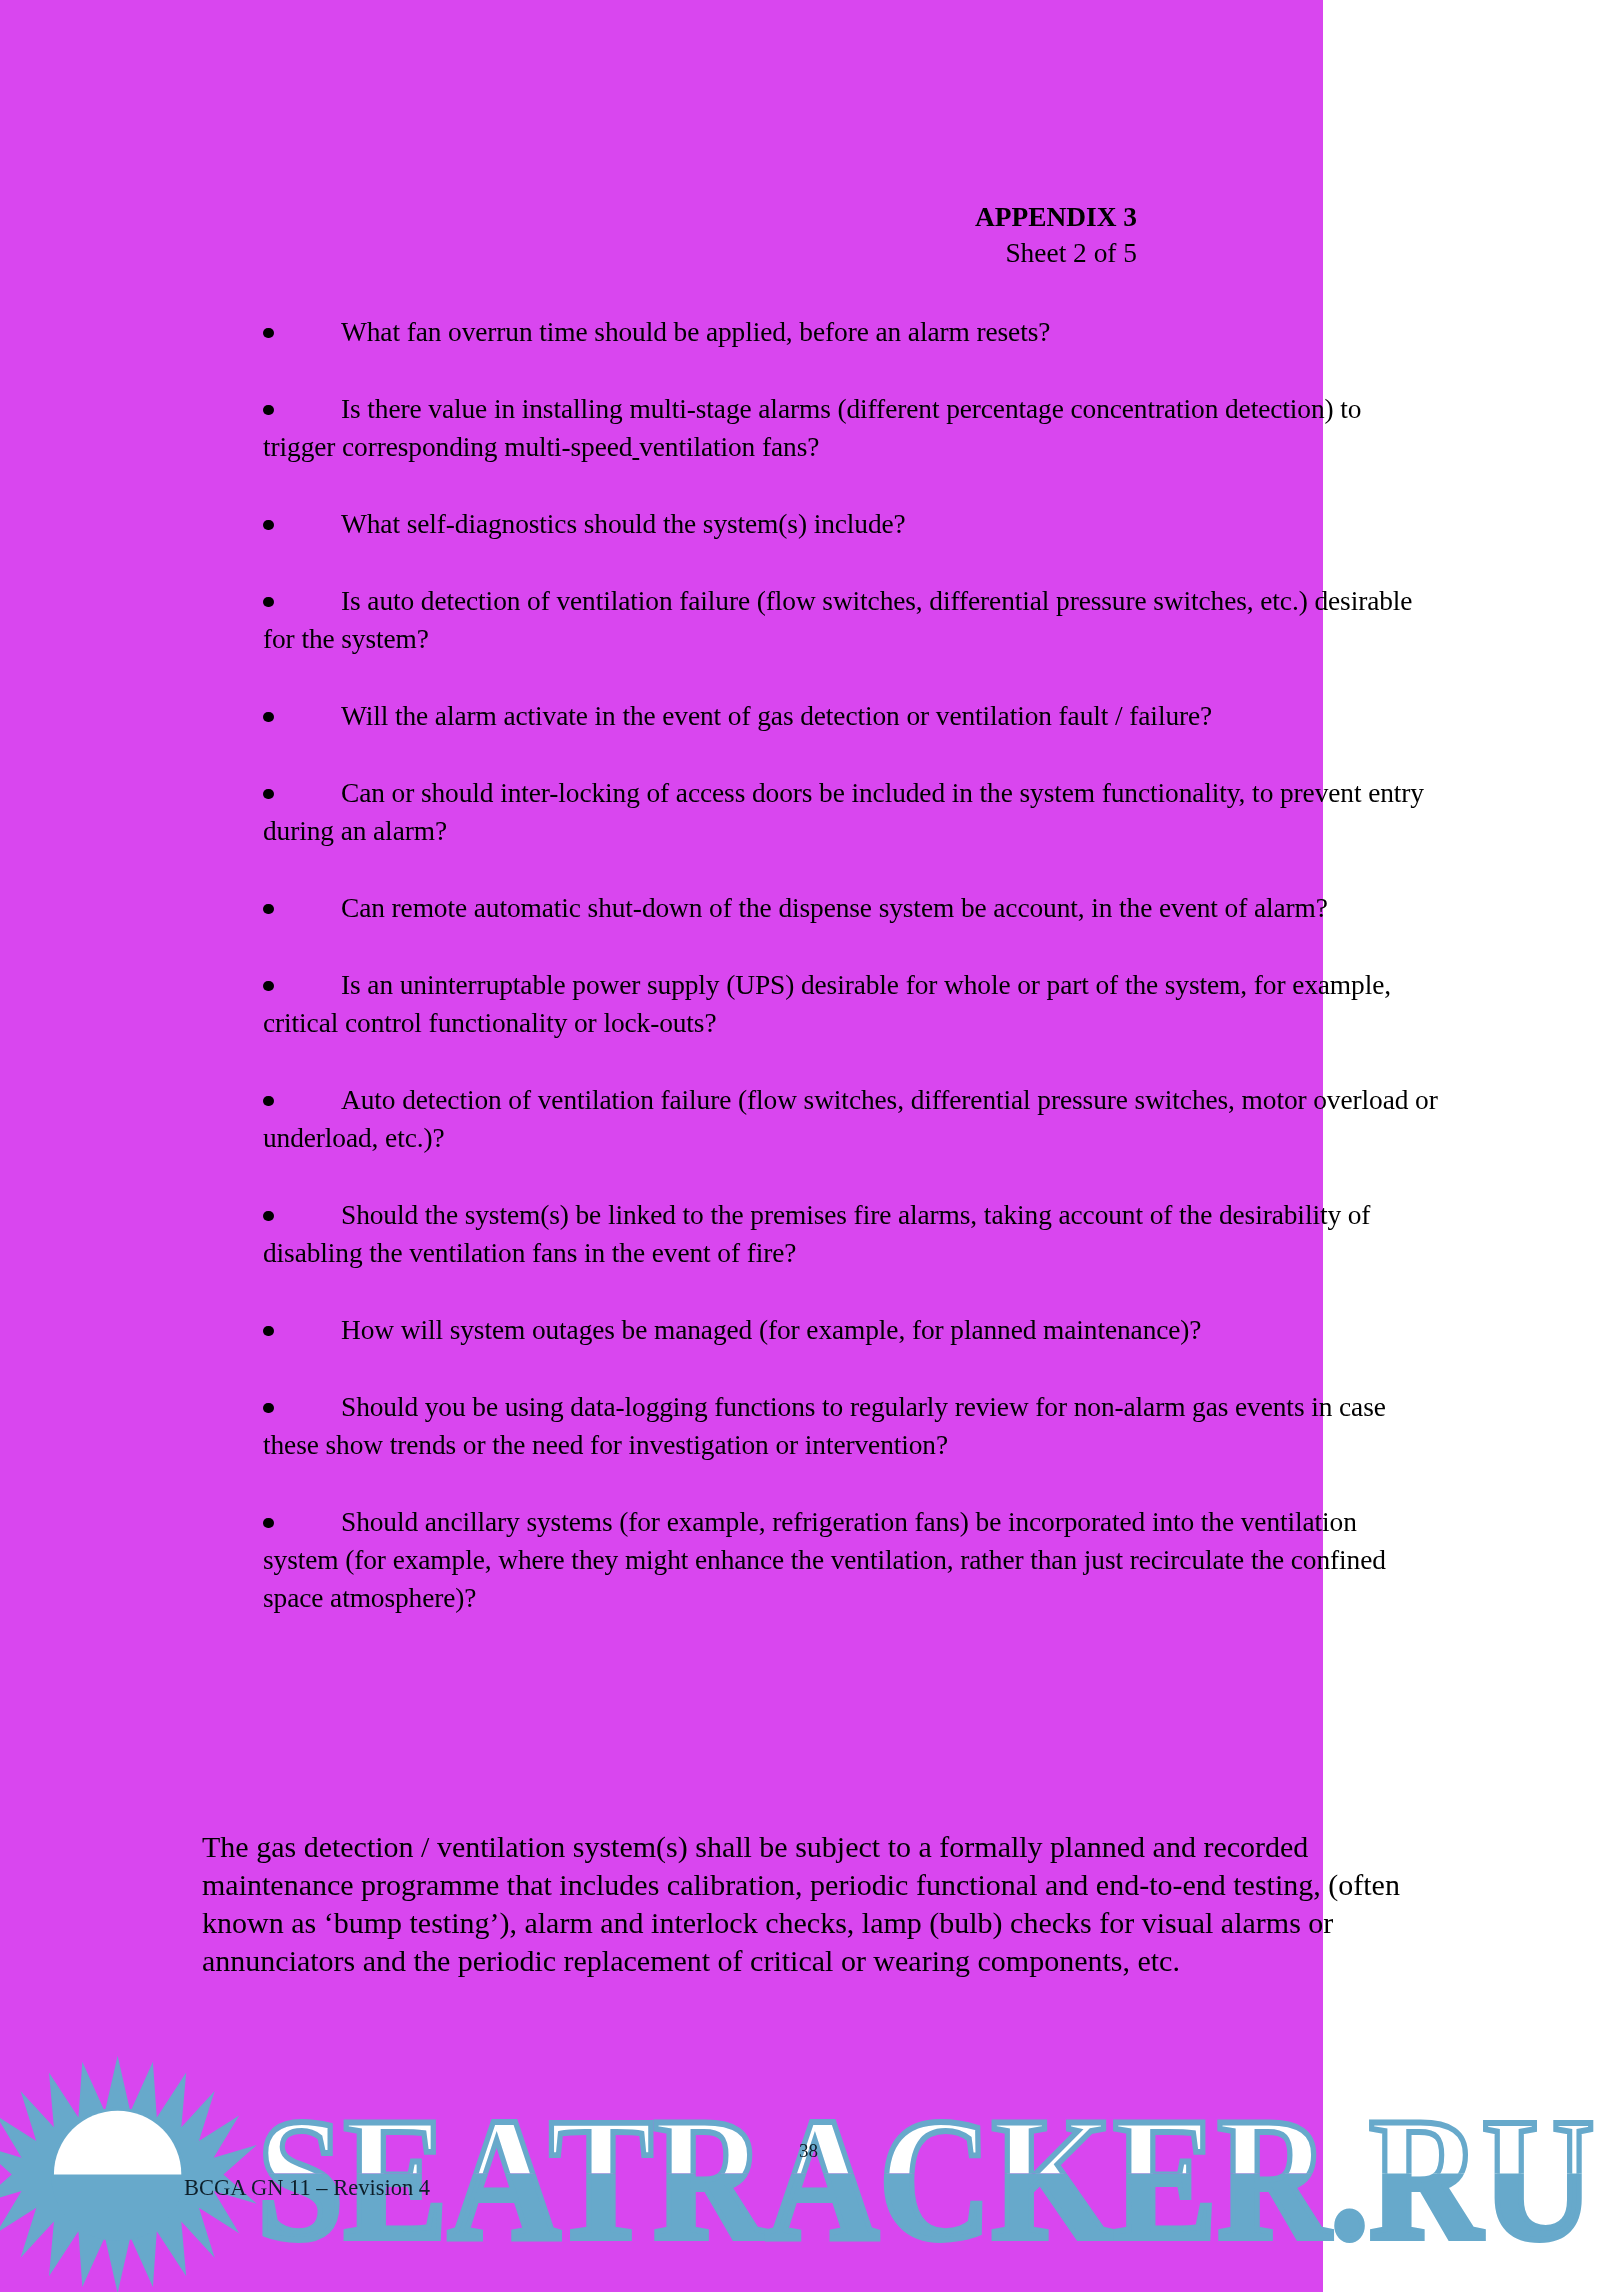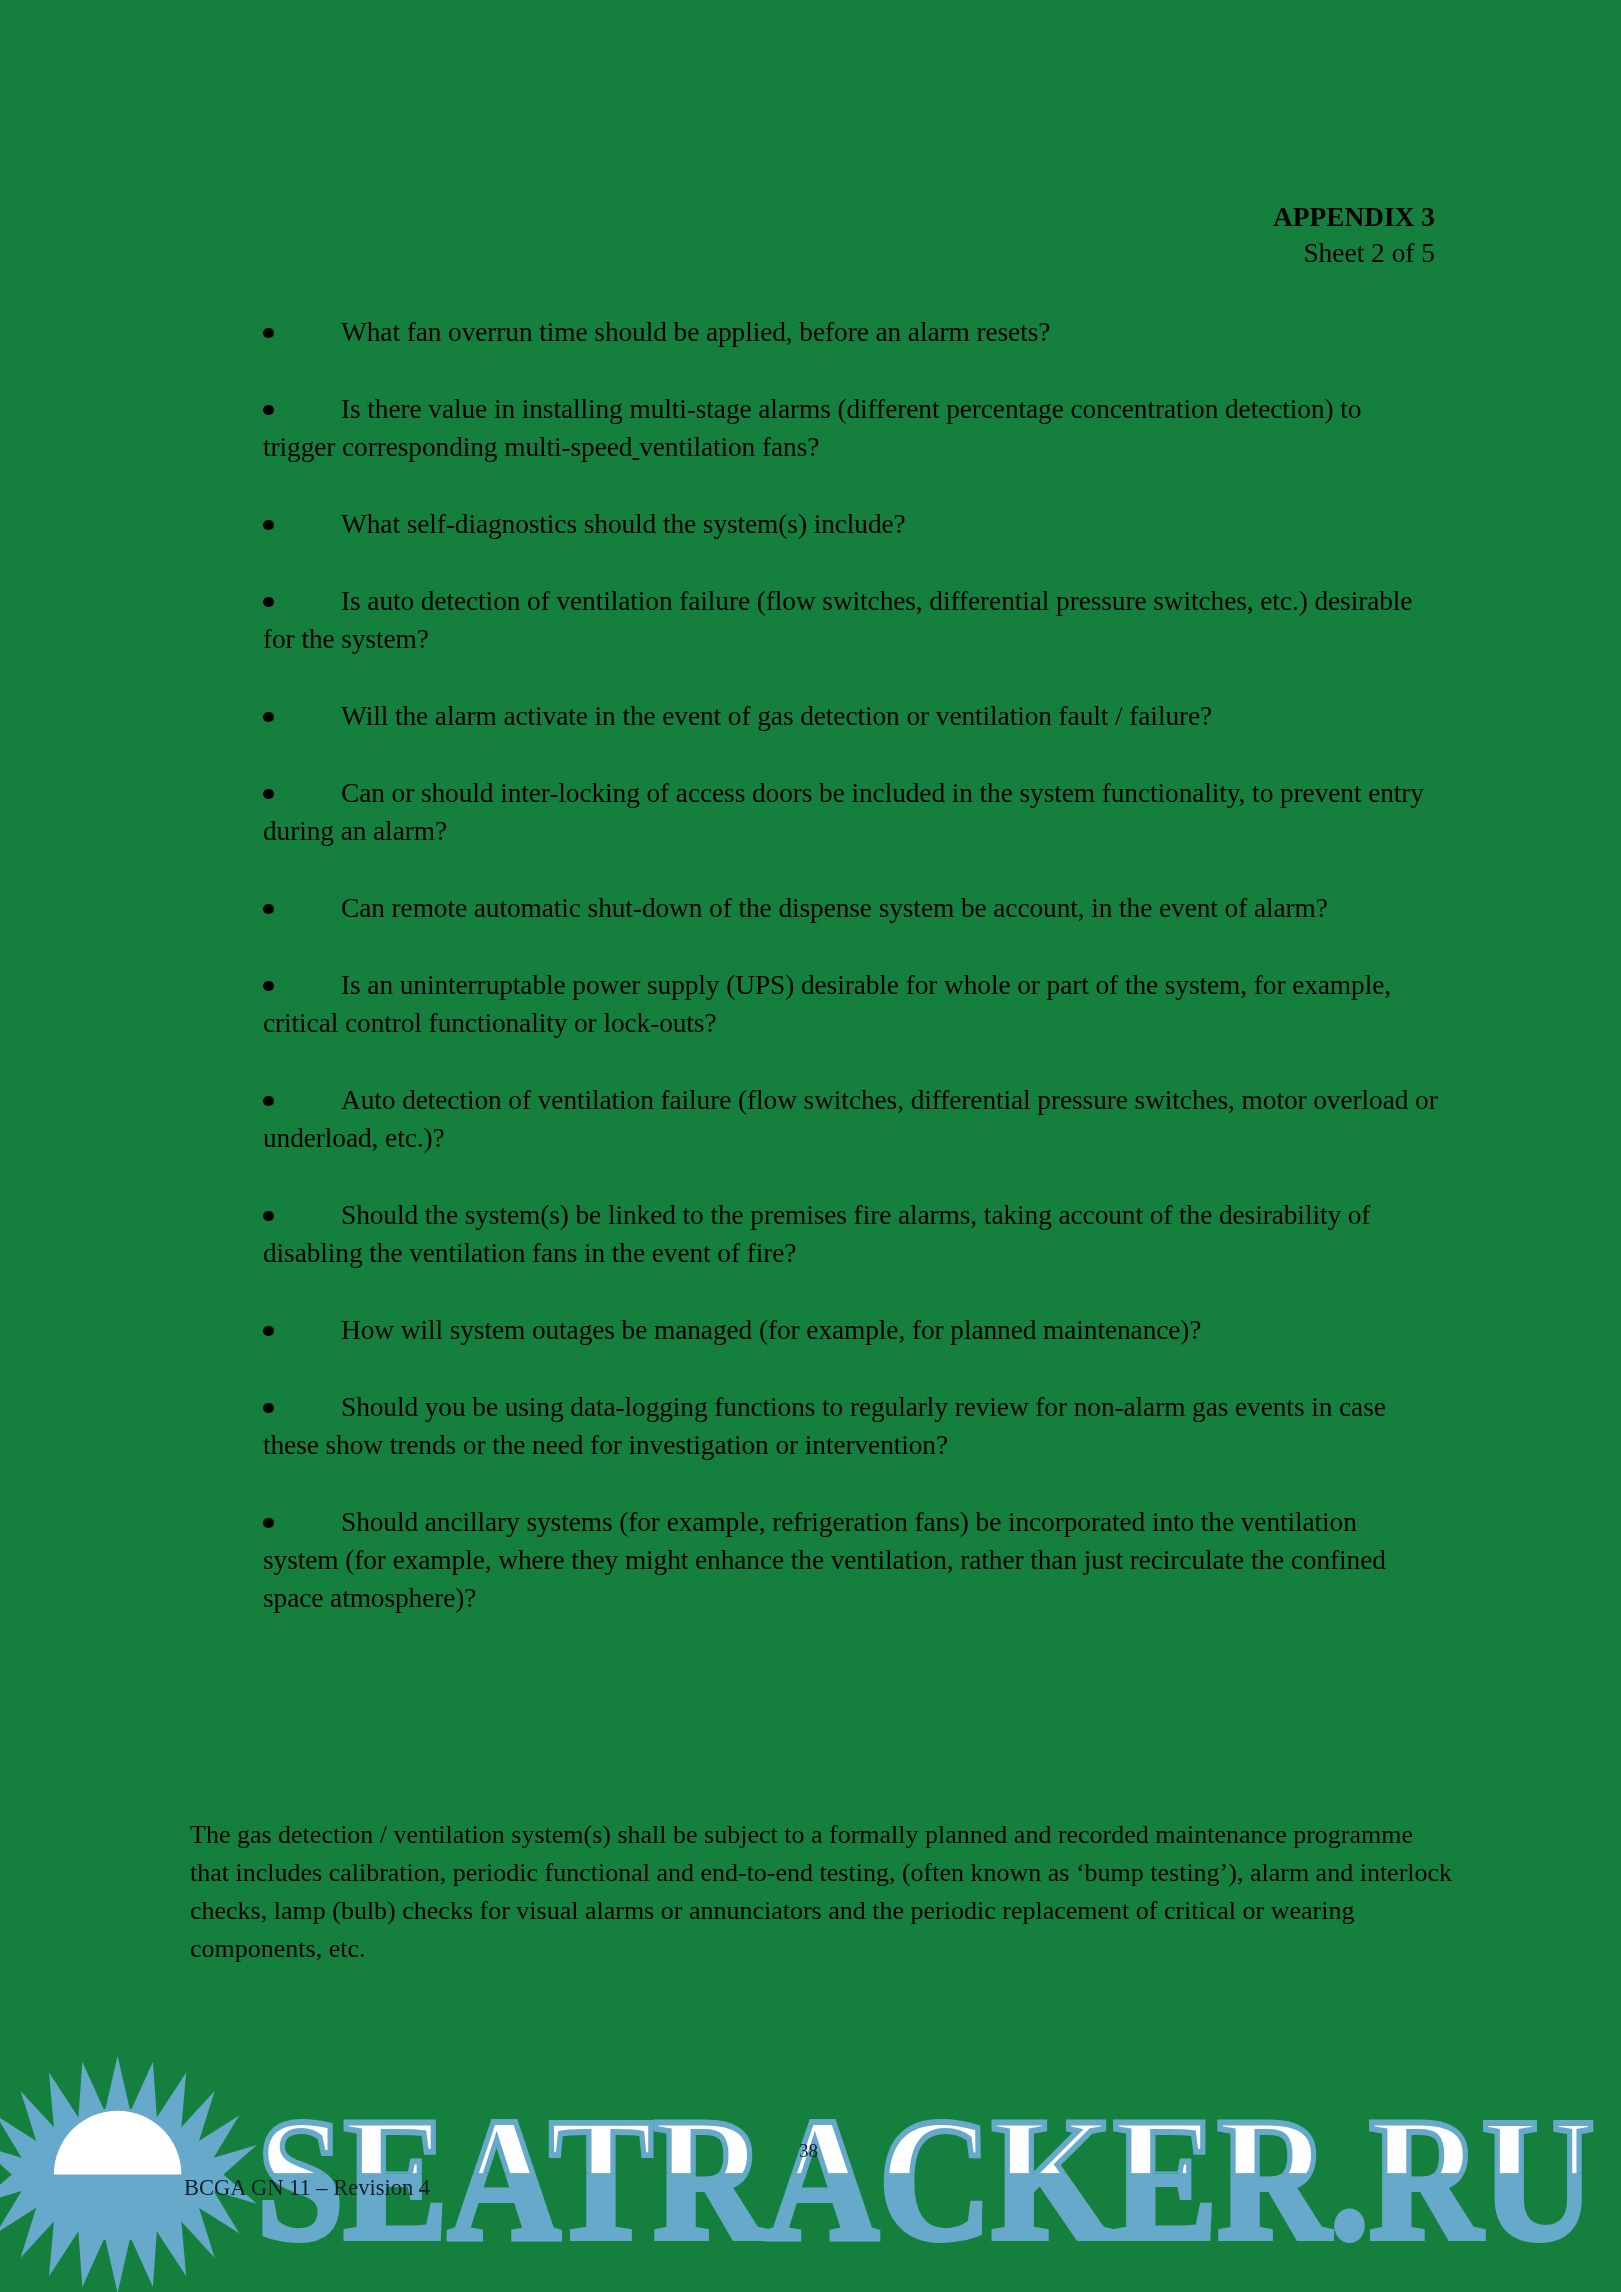--- a/index.html
+++ b/index.html
@@ -11,23 +11,23 @@
       width: 1621px;
       height: 2293px;
       position: relative;
       overflow: hidden;
       font-family: "Liberation Serif", "DejaVu Serif", serif;
       color: #000000;
     }
     .page {
       position: absolute;
       left: 0; top: 0;
-      width: 1621px;
+      width: 1323px;
       height: 2293px;
-      background: #15803d;
+      background: #d946ef;
     }
     .header {
       position: absolute;
       right: 186px;
       top: 199px;
       text-align: right;
       font-size: 27.4px;
       line-height: 36px;
     }
     .header .appendix {
@@ -65,23 +65,23 @@
       text-indent: 0;
     }
     .bullet-item .u-space {
       text-decoration: underline;
     }
     .closing {
       position: absolute;
       left: 186px;
       top: 1812px;
       width: 1264px;
-      font-size: 26px;
+      font-size: 30px;
       line-height: 38px;
-      margin: 4px;
+      margin: 16px;
     }
     
     .watermark {
       position: absolute;
       left: 0;
       top: 2044px;
       width: 1621px;
       height: 249px;
       pointer-events: none;
     }

